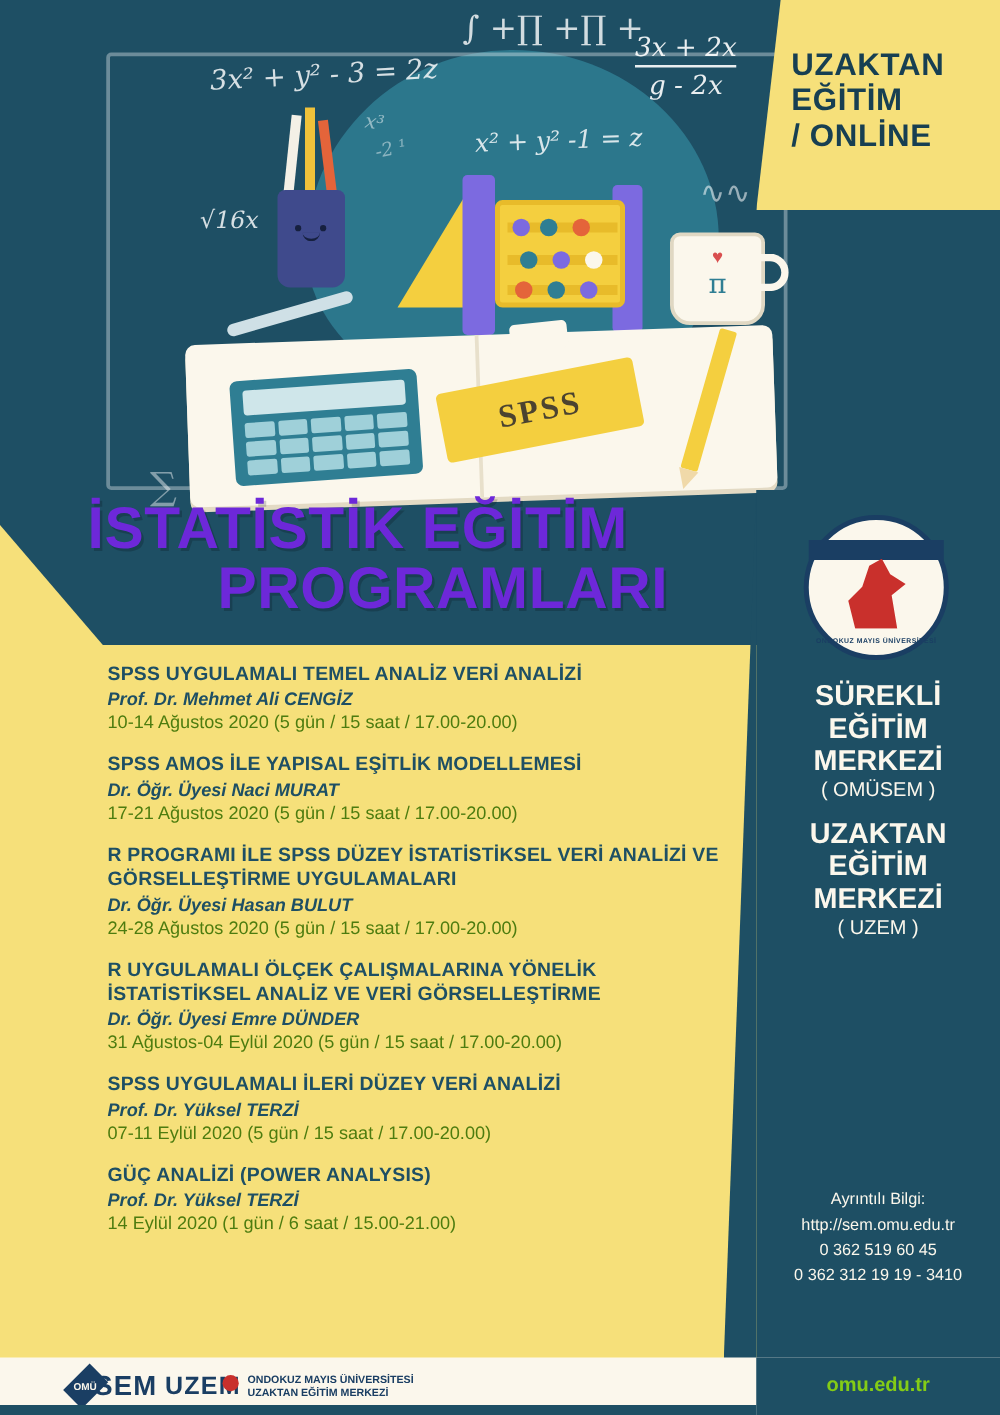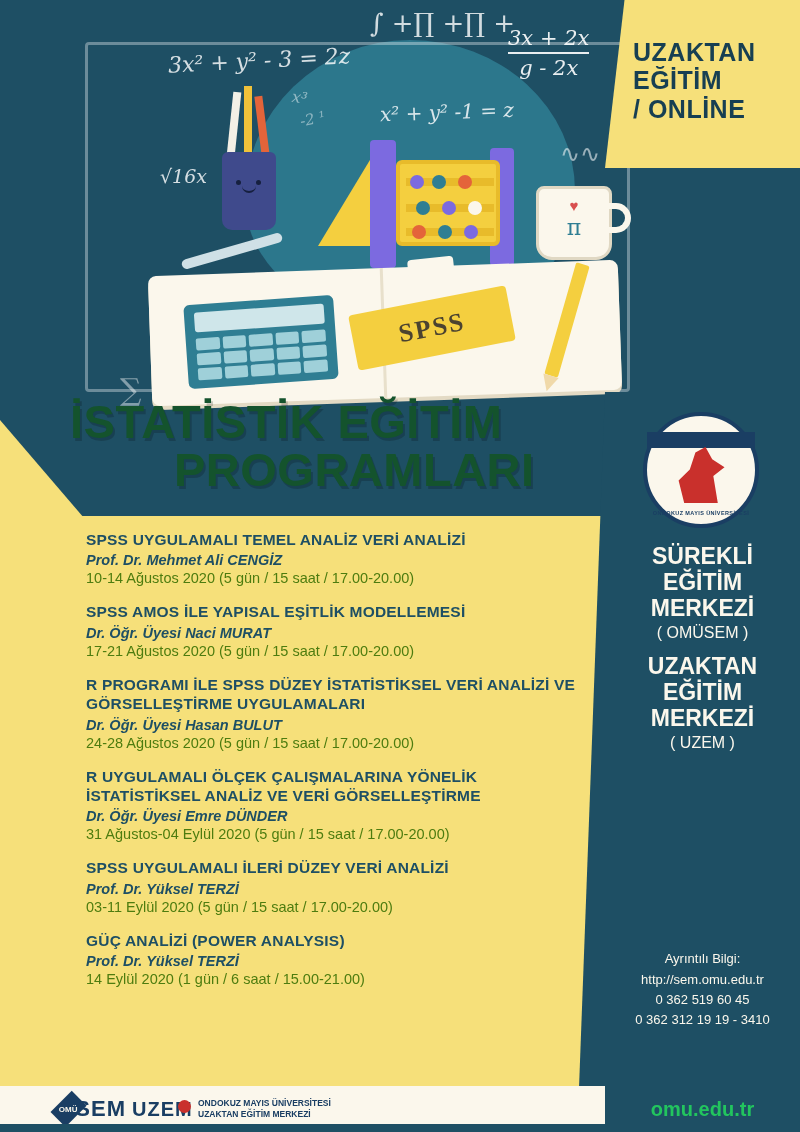--- a/index.html
+++ b/index.html
@@ -111,21 +111,21 @@
   
   .wedge-left {
     position:absolute; left:0; top:420px; width:120px; height:140px;
     background:#f6e07a;
     clip-path: polygon(0 0, 0 100%, 100% 100%);
   }
 
   
   .title-wrap {
     position: absolute; left: 70px; top: 398px; width: 540px;
-    color: #14532d; font-weight: bold; letter-spacing: .5px;
+    color: #6d28d9; font-weight: bold; letter-spacing: .5px;
     text-shadow: 2px 3px 0 rgba(0,0,0,.18);
   }
   .title-1 { font-size: 47px; line-height: 1.02; }
   .title-2 { font-size: 47px; line-height: 1.02; padding-left: 104px; }
 
   
   .body-yellow {
     position:absolute; left:0; top:516px; width:800px; height:616px; background:#f6e07a;
   }
   
@@ -209,21 +209,21 @@
   }
   .footer .diamond span{transform:rotate(-45deg);color:#fbf7ec;font-size:8px;font-weight:bold;}
   .footer .sem-letters{margin-left:-4px;color:#1a3e63;font-weight:bold;font-size:22px;letter-spacing:1px;}
   .footer .uzem-mark{position:absolute;left:132px;top:12px;color:#1a3e63;font-weight:bold;font-size:20px;letter-spacing:1px;}
   .footer .uzem-dot{position:absolute;left:178px;top:14px;width:13px;height:13px;border-radius:50%;background:#c9302c;}
   .footer .foot-text{position:absolute;left:198px;top:12px;color:#1a3e63;font-size:8.5px;line-height:1.35;font-weight:bold;}
   .footer-right {
     position:absolute; right:0; bottom:0; width:195px; height:46px; background:#1e4f64;
     display:flex; align-items:center; justify-content:center;
   }
-  .footer-right .url { color:#22c55e; font-weight:bold; font-size:20px; }
+  .footer-right .url { color:#84cc16; font-weight:bold; font-size:16px; }
   .bottom-strip{position:absolute;left:0;bottom:0;width:605px;height:8px;background:#1e4f64;}
 </style>
 </head>
 <body>
 
 <div id="poster">
 
   <div class="top-band">
     <div class="blob"></div>
     <div class="chalk-rect"></div>
@@ -370,21 +370,21 @@
       <div class="pdate">24-28 Ağustos 2020 (5 gün / 15 saat / 17.00-20.00)</div>
     </div>
     <div class="prog">
       <div class="pname">R UYGULAMALI ÖLÇEK ÇALIŞMALARINA YÖNELİK İSTATİSTİKSEL ANALİZ VE VERİ GÖRSELLEŞTİRME</div>
       <div class="pinstructor">Dr. Öğr. Üyesi Emre DÜNDER</div>
       <div class="pdate">31 Ağustos-04 Eylül 2020 (5 gün / 15 saat / 17.00-20.00)</div>
     </div>
     <div class="prog">
       <div class="pname">SPSS UYGULAMALI İLERİ DÜZEY VERİ ANALİZİ</div>
       <div class="pinstructor">Prof. Dr. Yüksel TERZİ</div>
-      <div class="pdate">03-11 Eylül 2020 (5 gün / 15 saat / 17.00-20.00)</div>
+      <div class="pdate">07-11 Eylül 2020 (5 gün / 15 saat / 17.00-20.00)</div>
     </div>
     <div class="prog">
       <div class="pname">GÜÇ ANALİZİ (POWER ANALYSIS)</div>
       <div class="pinstructor">Prof. Dr. Yüksel TERZİ</div>
       <div class="pdate">14 Eylül 2020 (1 gün / 6 saat / 15.00-21.00)</div>
     </div>
   </div>
 
   <div class="footer">
     <div class="omu-badge">

